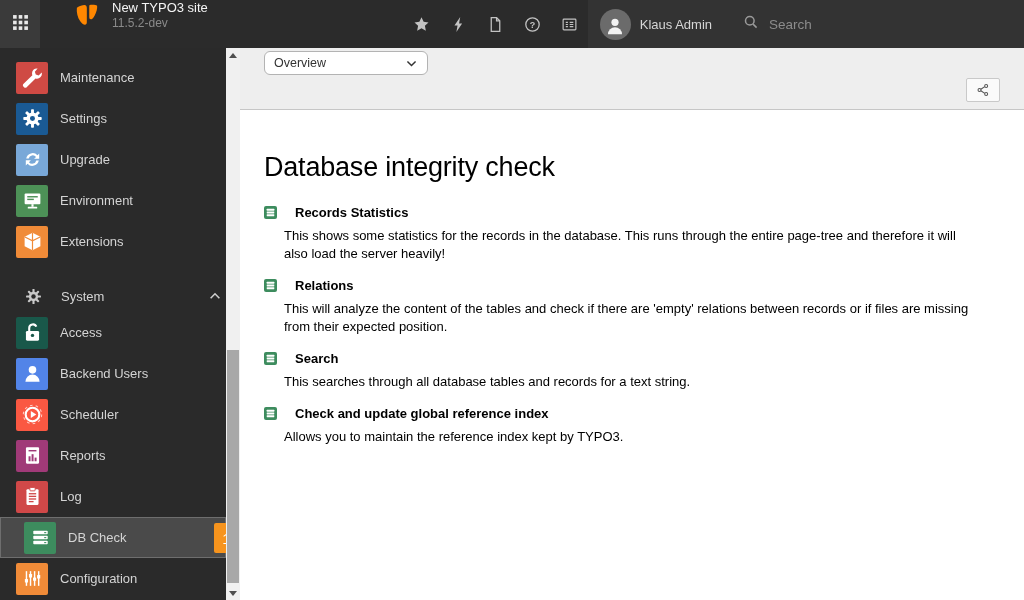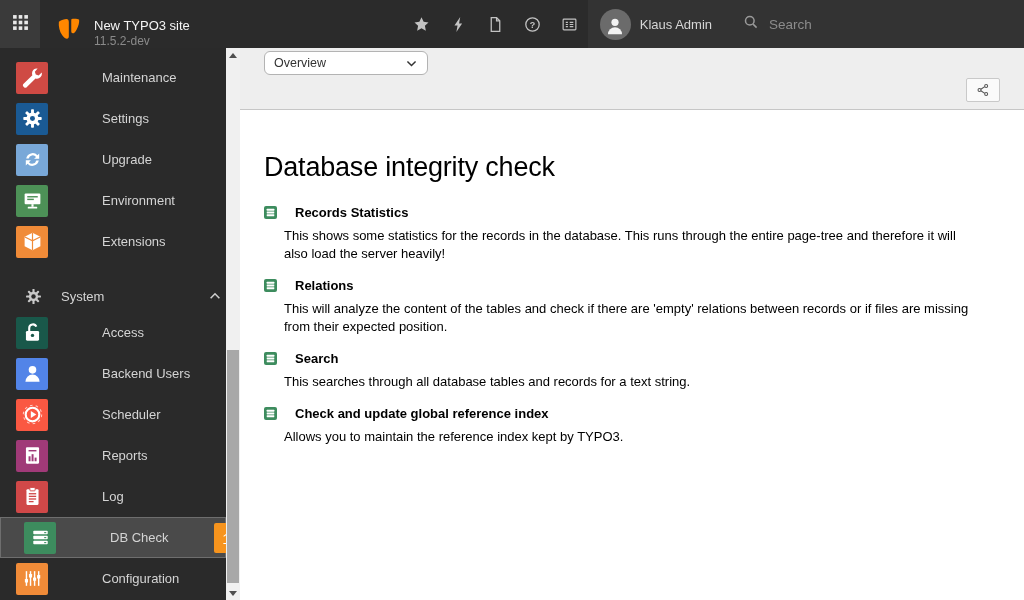--- a/index.html
+++ b/index.html
@@ -4,21 +4,21 @@
 <style>
   * { box-sizing: border-box; margin: 0; padding: 0; }
   html,body { width:1024px; height:600px; overflow:hidden;
     font-family:"Liberation Sans","DejaVu Sans",sans-serif; background:#fff; }
 
   
   .topbar { position:absolute; left:0; top:0; width:1024px; height:48px;
     background:#2b2b2b; display:flex; align-items:stretch; z-index:30; }
   .menu-toggle { width:40px; display:flex; align-items:center; justify-content:center;
     background:#3a3a3a; cursor:pointer; flex:0 0 auto; }
-  .brand { display:flex; align-items:flex-end; padding-left:14px; flex:0 0 auto; }
+  .brand { display:flex; align-items:flex-start; padding-left:32px; flex:0 0 auto; }
   .brand-text { margin-left:10px; }
   .site-title { color:#f5f5f5; font-size:13px; line-height:16px; }
   .site-version { color:#8a8a8a; font-size:12px; line-height:14px; }
   .tb-spacer { flex:1; }
   .tb-icons { display:flex; align-items:stretch; }
   .tb-icon { width:37px; display:flex; align-items:center; justify-content:center; cursor:pointer; }
   .tb-icon svg { width:17px; height:17px; }
   .user-menu { background:#333333; display:flex; align-items:center;
     padding:0 14px 0 12px; cursor:pointer; flex:0 0 auto; }
   .avatar { width:31px; height:31px; border-radius:50%; background:#6b6b6b;
@@ -29,21 +29,21 @@
     padding-left:17px; flex:0 0 auto; }
   .tb-search svg { width:16px; height:16px; flex:0 0 auto; }
   .tb-search input { background:transparent; border:none; outline:none; color:#ccc;
     font-size:13.5px; margin-left:10px; width:230px; font-family:inherit; }
   .tb-search input::placeholder { color:#8c8c8c; }
 
   
   .sidebar { position:absolute; left:0; top:48px; width:226px; height:552px;
     background:#2a2a2a; padding-top:9px; overflow:hidden; z-index:20; }
   .side-item { height:41px; display:flex; align-items:center; padding-left:16px;
-    cursor:pointer; position:relative;gap:42px; }
+    cursor:pointer; position:relative; }
   .side-item.active { background:#4a4a4a; border:1px solid #6e6e6e; padding-left:23px; }
   .mod-icon { width:32px; height:32px; border-radius:2px; background:var(--c);
     display:flex; align-items:center; justify-content:center; flex:0 0 auto; }
   .mod-icon svg { width:21px; height:21px; }
   .side-label { color:#d4d4d4; font-size:13px; margin-left:12px; white-space:nowrap; }
   .section-header { height:32px; margin-top:18px; display:flex; align-items:center;
     padding:0 4px 0 25px; cursor:pointer; }
   .section-header svg.gear { width:17px; height:17px; }
   .section-label { color:#d4d4d4; font-size:13px; margin-left:19px; flex:1; }
   .section-header svg.chev { width:14px; height:14px; }

